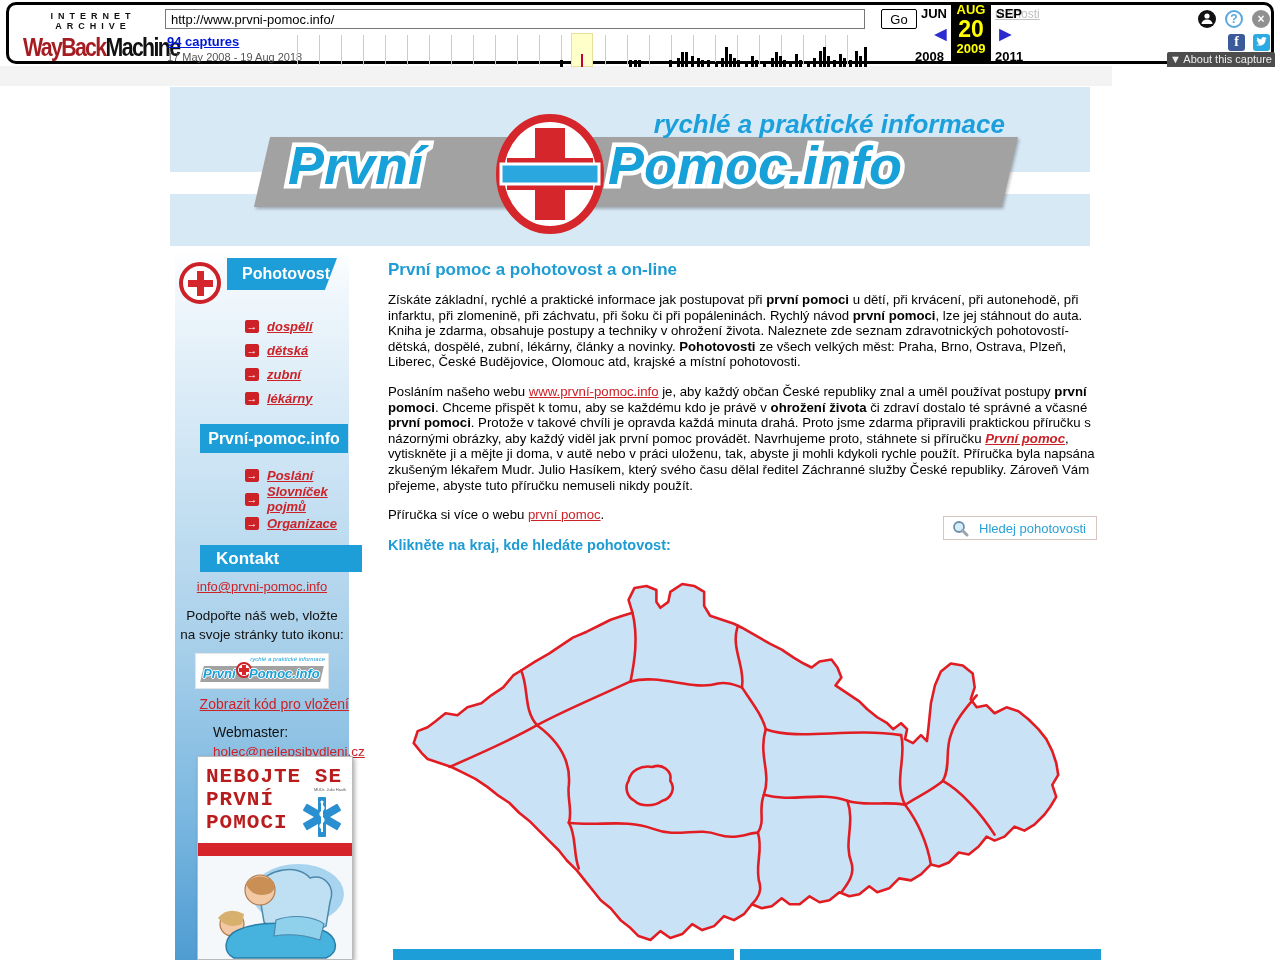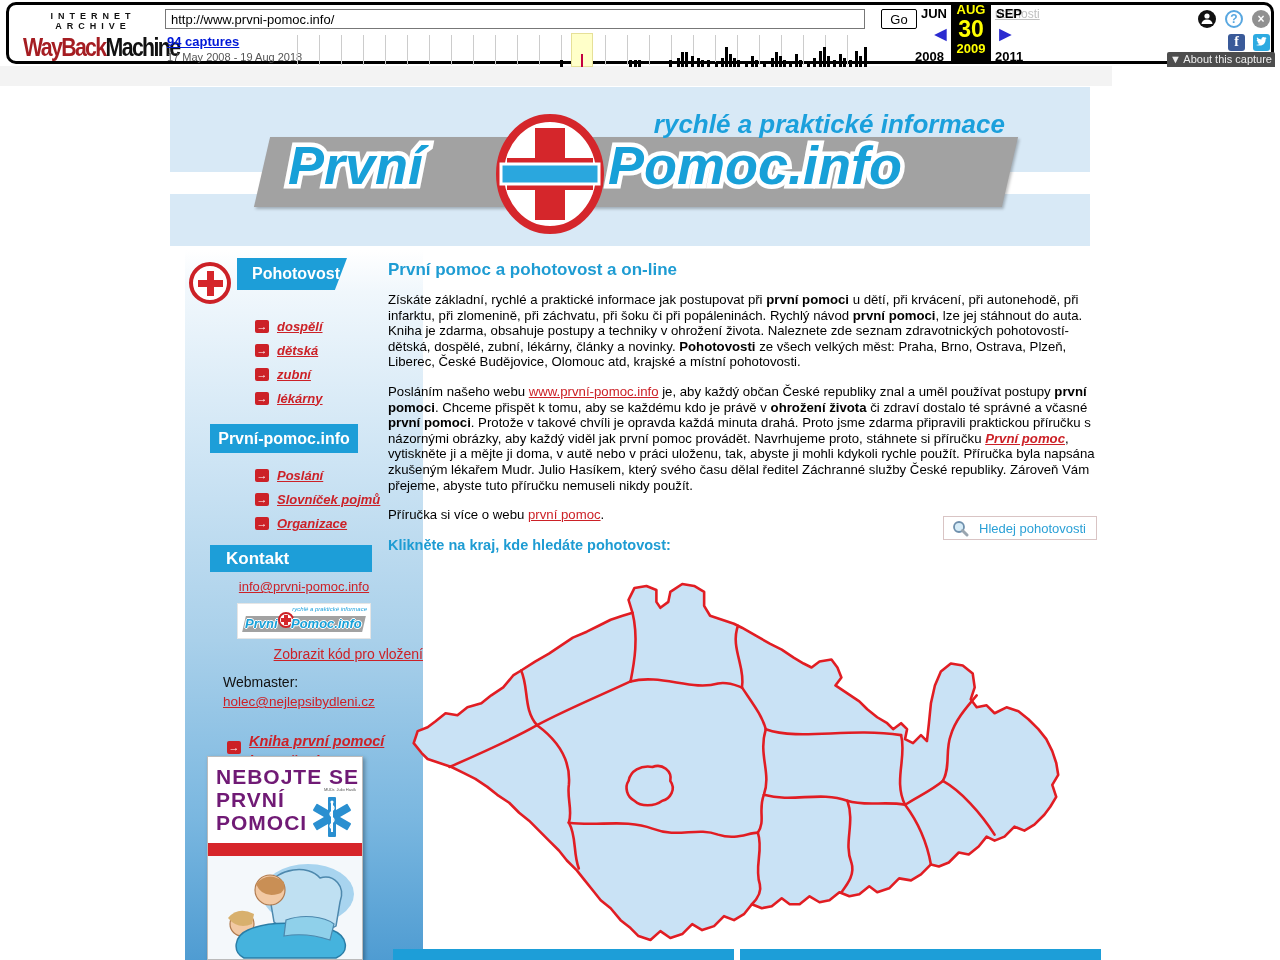--- a/index.html
+++ b/index.html
@@ -65,21 +65,21 @@
   .tagline { position:absolute; left:455px; top:22px; width:380px; text-align:right;
     font-size:26px; font-style:italic; font-weight:600; color:#1ba0dc; }
   .logo-word { position:absolute; top:47px; height:66px; font-size:54px; font-weight:bold;
     font-style:italic; white-space:nowrap; }
   .logo-word .back { position:absolute; left:0; top:0; -webkit-text-stroke:9px #fff; color:#fff; }
   .logo-word .front { position:absolute; left:0; top:0; color:#18a0d8; }
   #logo1 { left:118px; } #logo2 { left:438px; }
   #logo-emblem { position:absolute; left:320px; top:26px; }
 
   
-  #sb { position:absolute; left:185px; top:250px; width:238px; height:710px;
+  #sb { position:absolute; left:175px; top:250px; width:174px; height:710px;
     background:linear-gradient(180deg,#ffffff 0%,#f0f7fc 6%,#cde4f4 30%,#a9d0ea 55%,#7ab7e0 80%,#4f9cd2 100%); }
   .sb-banner { position:relative; background:#1d9ed8; color:#fff; font-weight:bold; }
   #bn-poh { margin:8px 0 0 52px; width:110px; height:32px; font-size:16px;
     line-height:32px; padding-left:15px;
     clip-path:polygon(0 0,100% 0,89% 100%,0 100%); }
   .cross-badge { position:absolute; left:4px; top:4px; width:42px; height:42px;
     border-radius:50%; background:#fff; border:4px solid #cc2127; z-index:2; }
   .cross-badge .v { position:absolute; left:14px; top:5px; width:7px; height:25px; background:#d5262b; }
   .cross-badge .h { position:absolute; left:5px; top:14px; width:25px; height:7px; background:#d5262b; }
   .sb-list { list-style:none; margin:28px 0 0 70px; }
@@ -116,22 +116,22 @@
     font-size:14px; text-decoration:underline; cursor:pointer; }
   .sb-web { margin:12px 0 0 38px; font-size:14px; color:#111; }
   .sb-web-mail { display:block; margin:4px 0 0 38px; color:#cc2127; font-size:13.5px;
     text-decoration:underline; cursor:pointer; }
   .kniha { display:flex; margin:22px 0 0 42px; cursor:pointer; }
   .kniha .arr { margin-top:10px; }
   .kniha-txt { color:#cc2127; font-size:14.5px; font-weight:bold; font-style:italic;
     text-decoration:underline; line-height:20px; }
   #book { position:absolute; left:22px; top:506px; width:156px; height:204px;
     background:#fff; border:1px solid #bbb; box-shadow:2px 2px 4px rgba(0,0,0,.3); overflow:hidden; }
-  .book-title { margin:8px 0 0 8px; font-size:21px; font-weight:bold; color:#701a75;
-    line-height:23px; letter-spacing:1px; }
+  .book-title { margin:8px 0 0 8px; font-size:21px; font-weight:bold; color:#b91c1c;
+    line-height:23px; letter-spacing:1px;font-family:Liberation Mono, monospace; }
   .book-author { position:absolute; right:6px; top:30px; font-size:4px; color:#555; }
   #star-life { position:absolute; right:10px; top:38px; }
   .book-red { position:absolute; left:0; top:86px; width:156px; height:13px; background:#d6252a; }
   .book-illus { position:absolute; left:0; top:99px; width:156px; height:105px; background:#fbfbfb; }
 
   
   #main { position:absolute; left:388px; top:252px; width:722px; height:708px; }
   #main h1 { font-size:17px; color:#1e9cd3; margin:8px 0 12px; }
   #main p { font-size:13.2px; line-height:15.6px; color:#000; margin-bottom:14px; }
   .seg-b { font-weight:bold; }
@@ -231,21 +231,21 @@
       <div class="cap-bar" style="left: 570px; height: 11px;"></div>
       <div class="cap-bar" style="left: 575px; height: 20px;"></div>
     </div>
   <span class="wb-art">utelnosti</span>
   <span class="mon" style="left:912px">JUN</span>
   <span class="mon" style="left:987px">SEP</span>
   <span class="wb-arrow" style="left:921px">◄</span>
   <span class="wb-arrow" style="left:986px">►</span>
   <div id="wb-cur">
     <span class="m">AUG</span>
-    <span class="d">30</span>
+    <span class="d">20</span>
     <span class="y">2009</span>
   </div>
   <span class="yr" style="left:906px">2008</span>
   <span class="yr" style="left:986px">2011</span>
   <div class="circ-ic" id="ic-person">
     <svg width="12" height="13" viewBox="0 0 12 13">
         <circle cx="6" cy="4" r="2.6" fill="#fff"></circle>
         <path d="M0.5,12 a5.5,4.5 0 0 1 11,0 z" fill="#fff"></path>
       </svg>
   </div>
@@ -318,20 +318,24 @@
         <span class="arr">→</span>
         <span class="sb-link">Slovníček pojmů</span>
       </li>
     <li>
         <span class="arr">→</span>
         <span class="sb-link">Organizace</span>
       </li>
   </ul>
   <div class="sb-banner" id="bn-kon">Kontakt</div>
   <a class="sb-email">info@prvni-pomoc.info</a>
+  <div class="sb-support">
+    <div>Podpořte náš web, vložte</div>
+    <div>na svoje stránky tuto ikonu:</div>
+  </div>
   <div class="mini-banner">
     <div class="band"></div>
     <div class="tg">rychlé a praktické informace</div>
     <div class="t1">Prvni</div>
     <div class="mc"></div>
     <div class="t2">Pomoc.info</div>
   </div>
   <a class="sb-embed">Zobrazit kód pro vložení</a>
   <div class="sb-web">Webmaster:</div>
   <a class="sb-web-mail">holec@nejlepsibydleni.cz</a>

